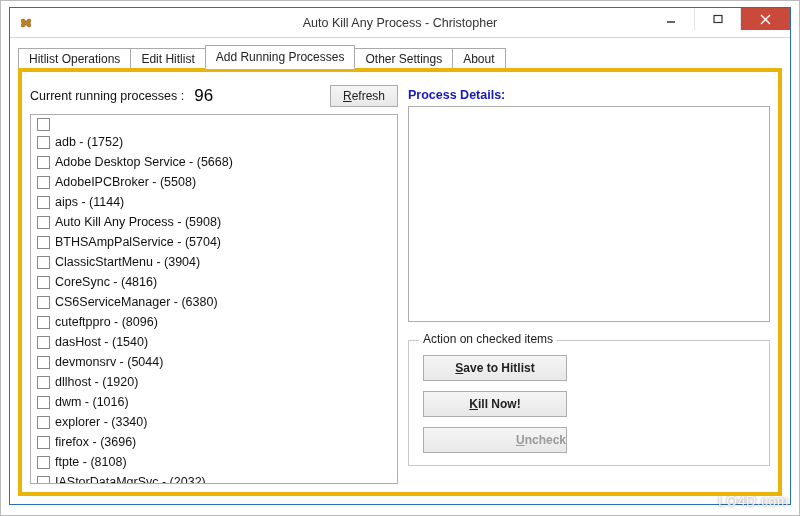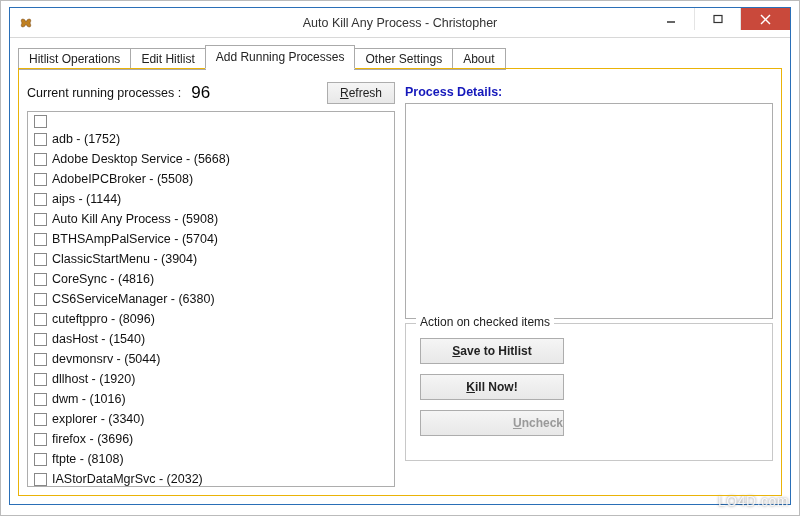--- a/index.html
+++ b/index.html
@@ -105,21 +105,21 @@
     border-bottom: 1px solid #fff;
     z-index: 2;
     top: 1px;
   }
   .tab.inactive {
     top: 2px;
     padding-top: 3px;
     padding-bottom: 3px;
   }
   .tab-panel {
-    border: 1px solid #eab308;
+    border: 4px solid #eab308;
     flex: 1;
     padding: 12px 8px 8px 8px;
     display: flex;
     gap: 10px;
     position: relative;
     z-index: 1;
   }
   .left-col {
     width: 368px;
     display: flex;
@@ -203,22 +203,22 @@
     overflow-y: scroll;
     padding: 4px;
   }
   .details-box::-webkit-scrollbar { width: 17px; }
   .details-box::-webkit-scrollbar-track { background: #f0f0f0; }
   .details-box::-webkit-scrollbar-thumb { background: #e8e8e8; }
   .details-box::-webkit-scrollbar-button { height: 17px; background: #f0f0f0; border: 1px solid #c7c7c7; }
 
   .fieldset {
     border: 1px solid #c8c8c8;
-    margin-top: 4px;
-    padding: 14px 14px 24px 14px;
+    margin-top: 18px;
+    padding: 14px 14px 12px 14px;
     position: relative;
   }
   .fieldset .legend {
     position: absolute;
     top: -9px;
     left: 10px;
     background: #fff;
     padding: 0 4px;
     font-size: 12px;
     color: #222;

